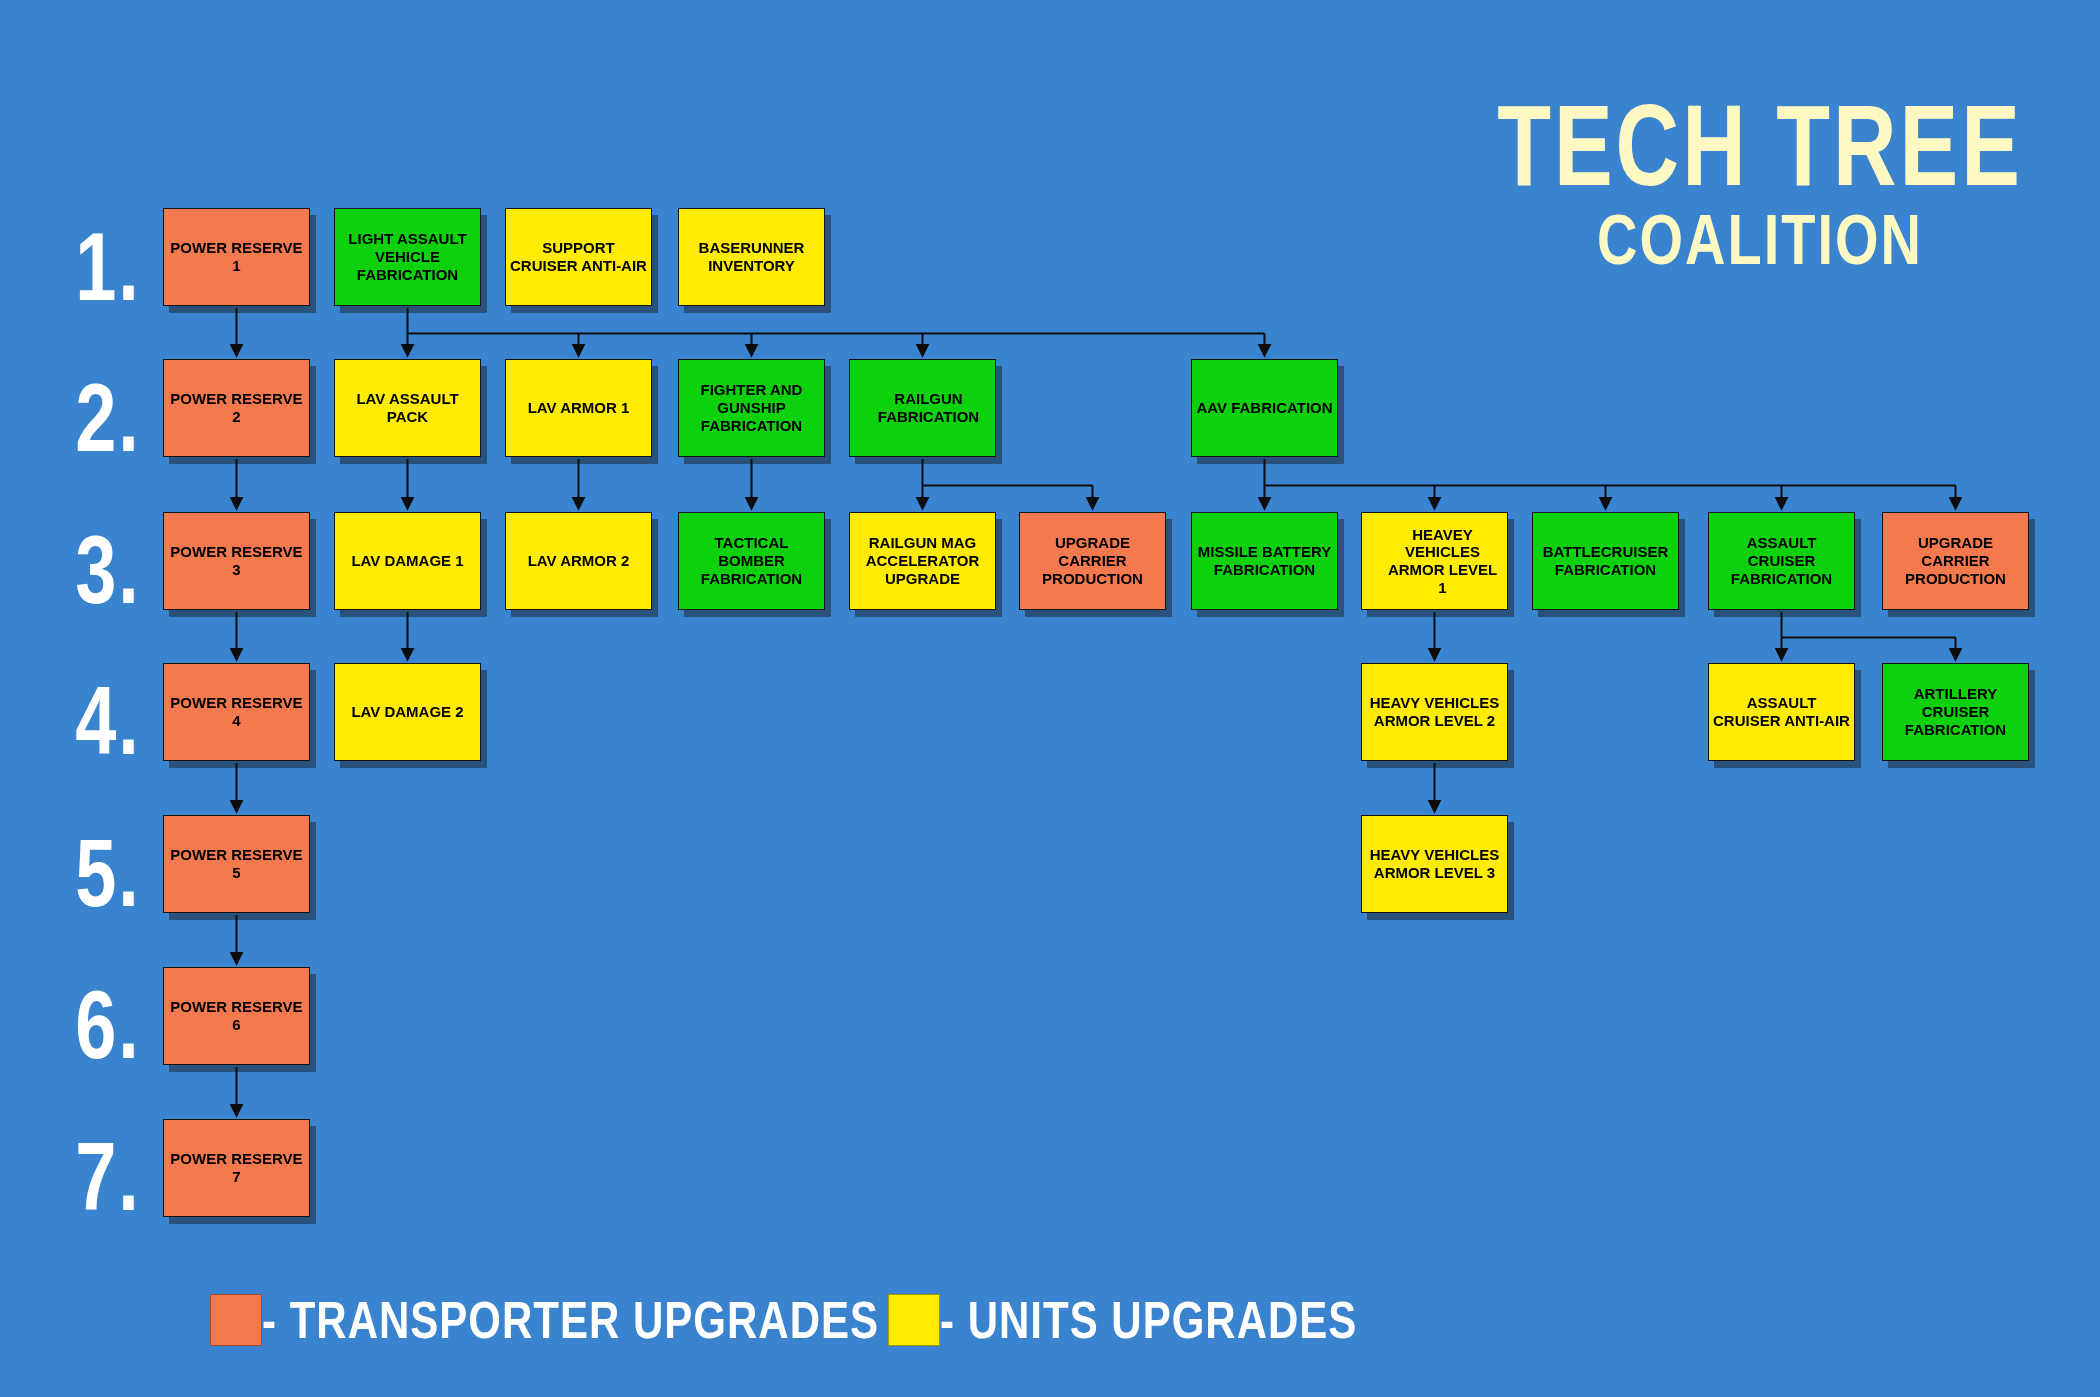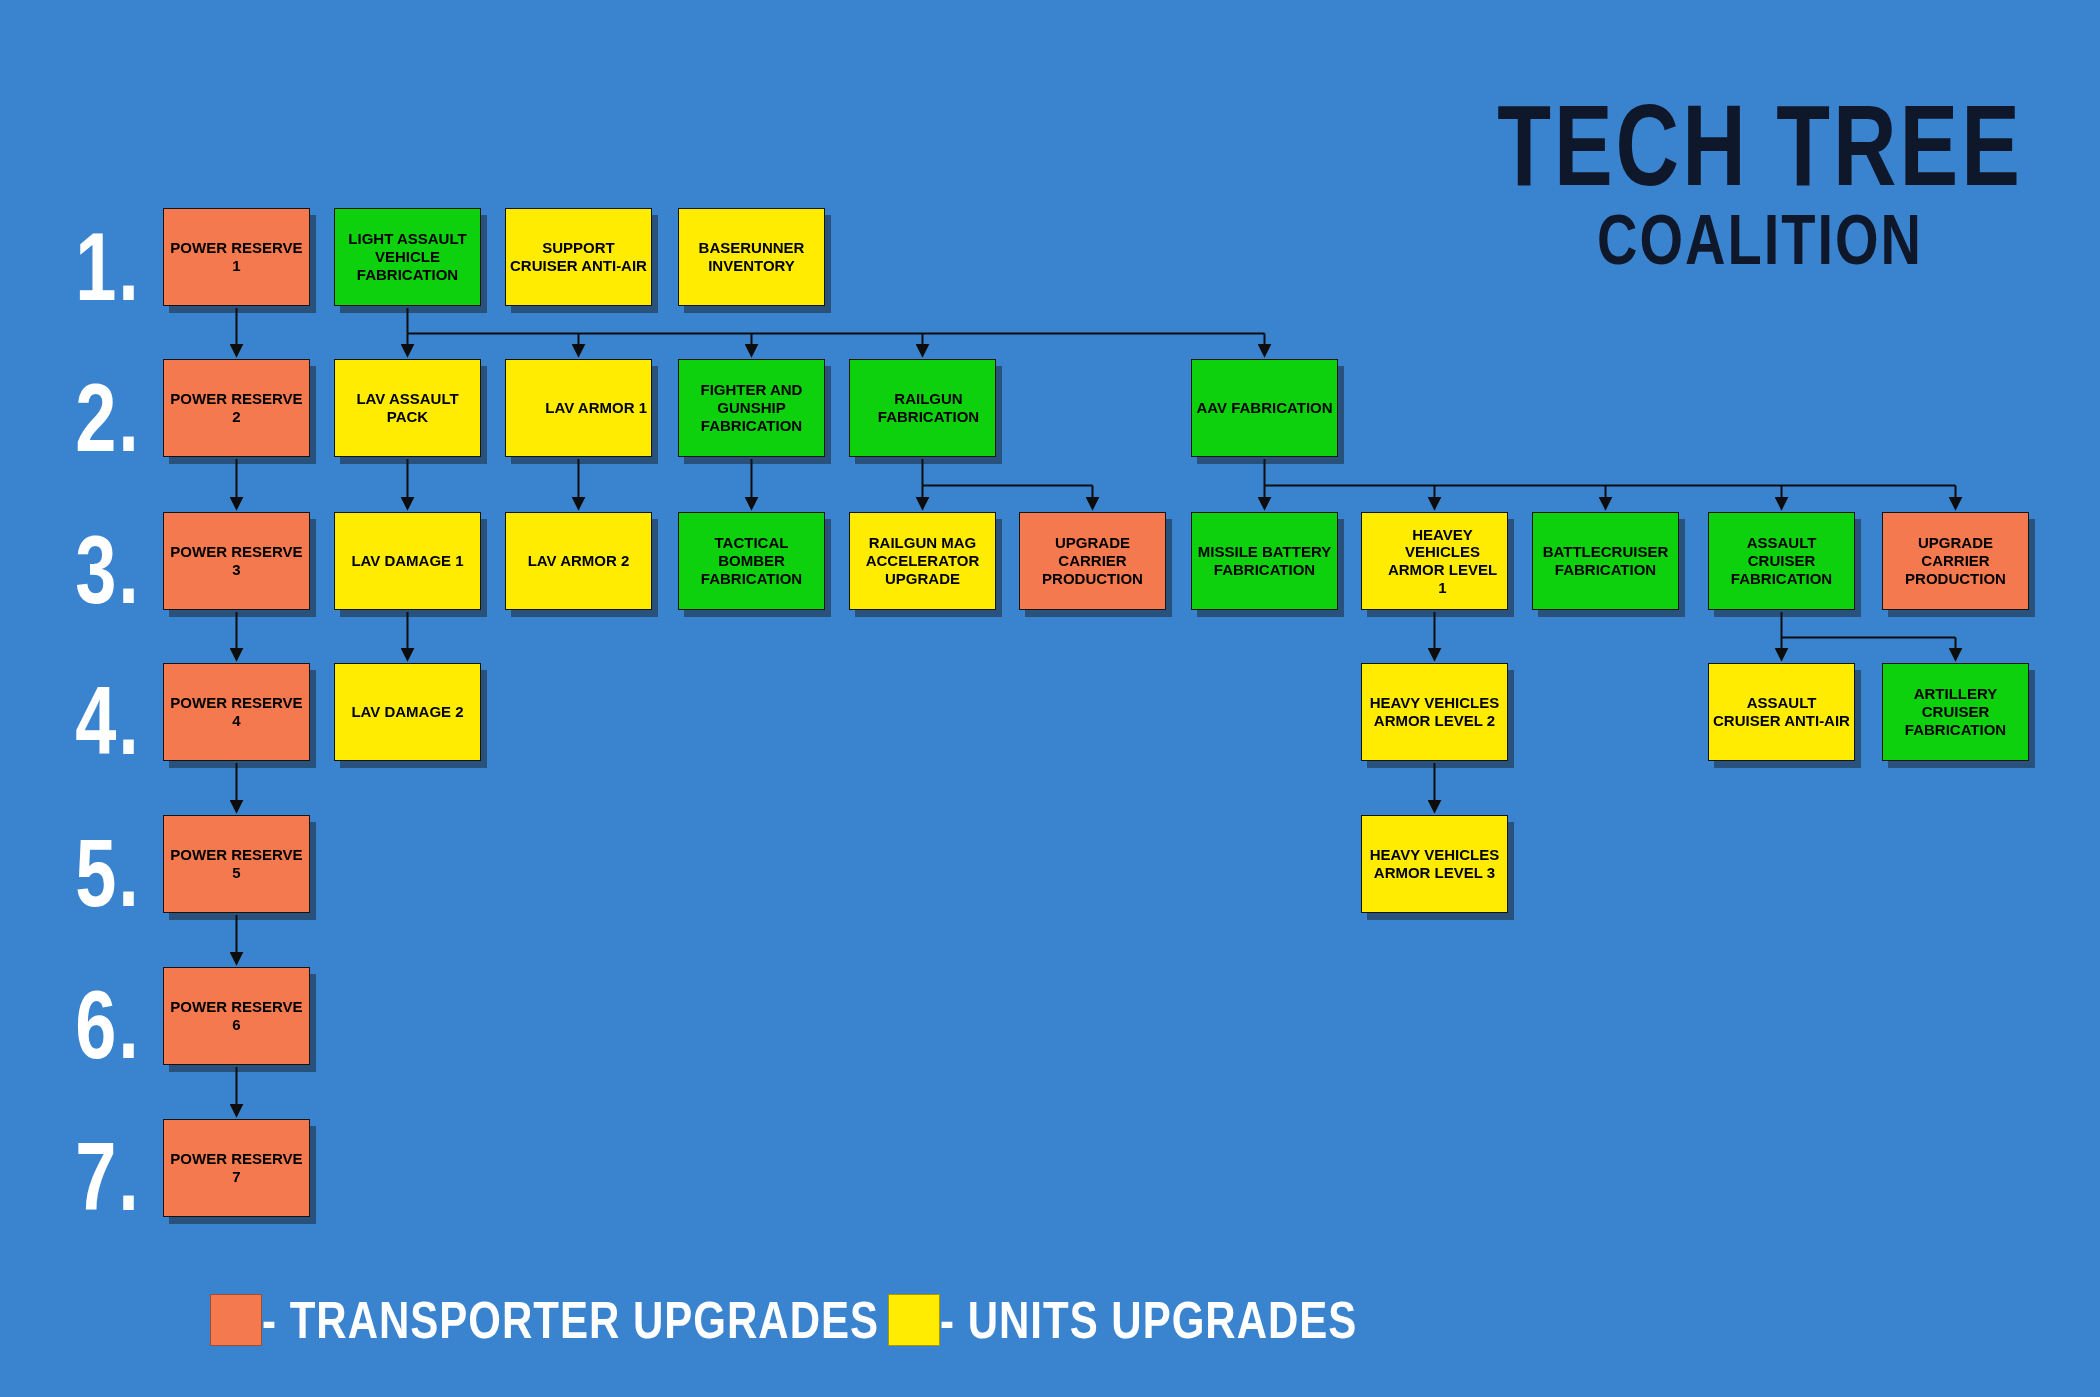--- a/index.html
+++ b/index.html
@@ -27,21 +27,21 @@
 
   .rownum{
     position:absolute;left:62px;width:92px;text-align:center;
     color:#fff;font-weight:bold;font-size:74px;line-height:86px;
     transform:scaleY(1.3);transform-origin:center center;
     letter-spacing:2px;
   }
 
   .title{
     position:absolute;left:1450px;top:98px;width:620px;text-align:center;
-    color:#0f172a;font-weight:bold;
+    color:#fef9c3;font-weight:bold;
   }
   .title .t1{font-size:88px;line-height:96px;transform:scaleY(1.3);transform-origin:center;letter-spacing:3px;}
   .title .t2{font-size:56px;line-height:64px;transform:scaleY(1.25);transform-origin:center;letter-spacing:2px;margin-top:14px;}
 
   #legend{position:absolute;left:0;top:1290px;width:2100px;height:70px;}
   .legend-item{position:absolute;top:0;display:flex;align-items:center;height:60px;}
   .swatch{width:50px;height:50px;display:inline-block;border:1px solid rgba(0,0,0,.35);flex:0 0 auto;}
   .legend-text{
     color:#fff;font-weight:bold;font-size:42px;white-space:nowrap;
     transform:scaleY(1.25);transform-origin:left center;letter-spacing:1px;
@@ -116,21 +116,21 @@
       </div>
       <div class="node upgrade" style="left: 678px; top: 208px;">
         <span>BASERUNNER INVENTORY</span>
       </div>
       <div class="node transporter" style="left: 163px; top: 359px;">
         <span>POWER RESERVE 2</span>
       </div>
       <div class="node upgrade" style="left: 334px; top: 359px;">
         <span>LAV ASSAULT PACK</span>
       </div>
-      <div class="node upgrade" style="left: 505px; top: 359px; justify-content: flex-end;">
+      <div class="node upgrade" style="left: 505px; top: 359px;">
         <span>LAV ARMOR 1</span>
       </div>
       <div class="node unlock" style="left: 678px; top: 359px;">
         <span>FIGHTER AND GUNSHIP FABRICATION</span>
       </div>
       <div class="node unlock" style="left: 849px; top: 359px; padding-left: 16px;">
         <span>RAILGUN FABRICATION</span>
       </div>
       <div class="node unlock" style="left: 1191px; top: 359px;">
         <span>AAV FABRICATION</span>

